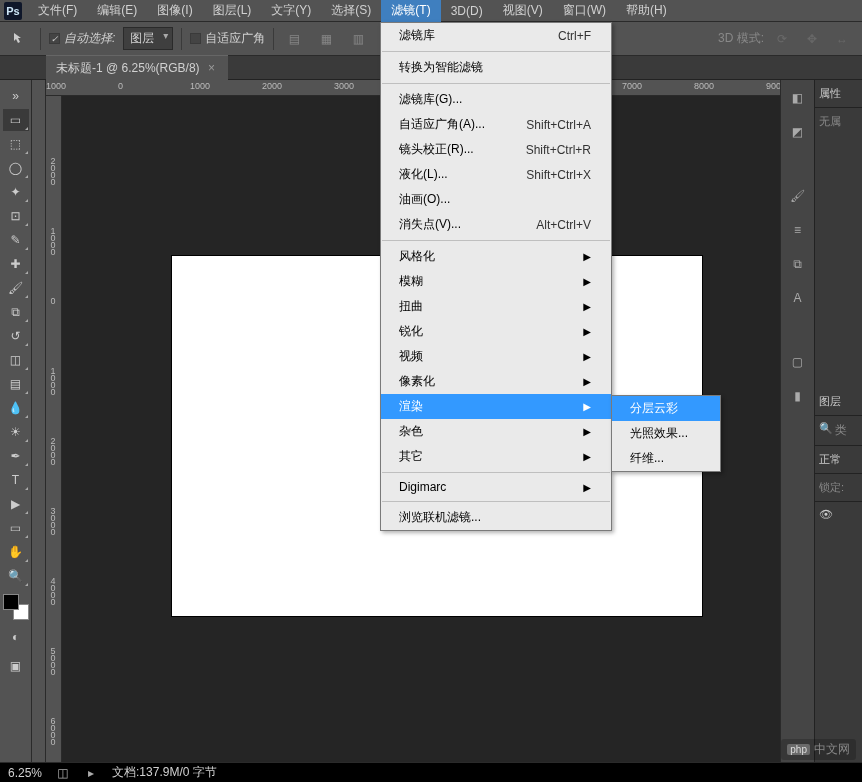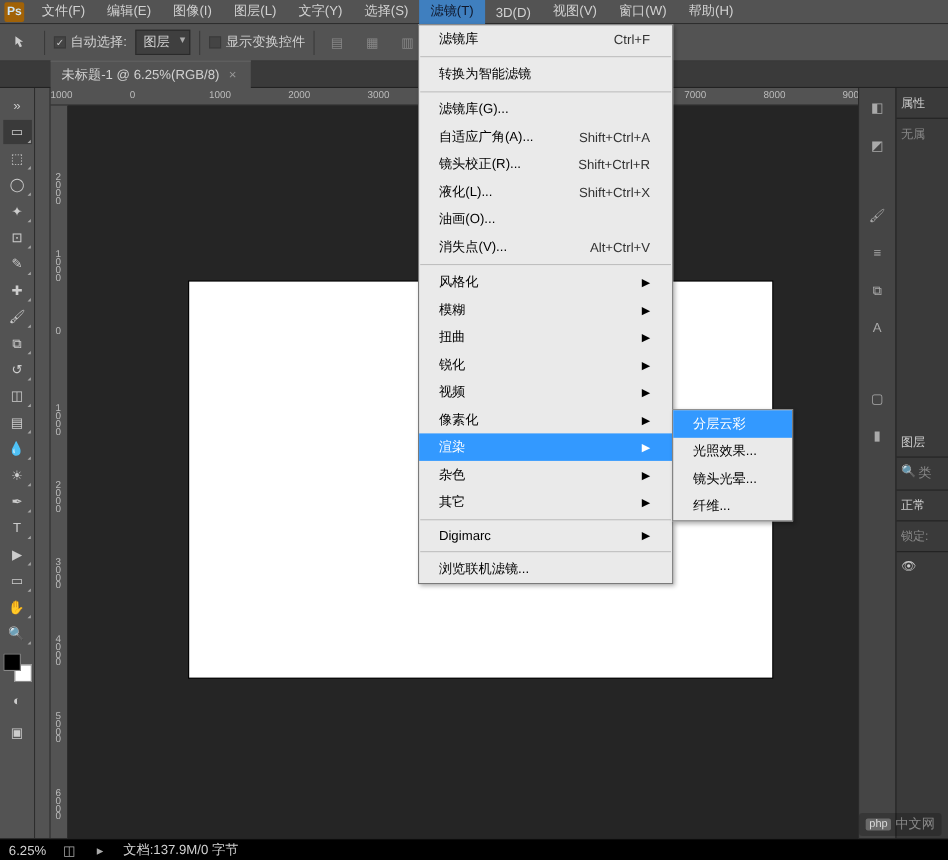--- a/index.html
+++ b/index.html
@@ -1,22 +1,22 @@
 <!DOCTYPE html>
 <html><head>
 <meta charset="utf-8">
 <style>
 * { margin: 0; padding: 0; box-sizing: border-box; font-family: "Microsoft YaHei", Tahoma, sans-serif; font-size: 12px; user-select: none; }
 html, body { width: 862px; height: 782px; overflow: hidden; background: #535353; color: #d1d1d1; }
 
 
 .menubar { height: 22px; background: #535353; display: flex; align-items: center; padding-left: 4px; border-bottom: 1px solid #2a2a2a; }
-.ps-logo { width: 18px; height: 18px; background: #a16207; color: #cde6f7; font-weight: bold; font-size: 11px; display: flex; align-items: center; justify-content: center; border-radius: 2px; margin-right: 6px; }
+.ps-logo { width: 18px; height: 18px; background: #0f172a; color: #cde6f7; font-weight: bold; font-size: 11px; display: flex; align-items: center; justify-content: center; border-radius: 2px; margin-right: 6px; }
 .menu-item { padding: 3px 10px; cursor: default; }
-.menu-item.active { background: #3f7fbf; color: #0f172a; }
+.menu-item.active { background: #3f7fbf; color: #ffffff; }
 
 
 .optionsbar { height: 34px; background: #535353; border-bottom: 1px solid #2a2a2a; display: flex; align-items: center; padding: 0 8px; gap: 8px; }
 .opt-icon { width: 24px; height: 24px; display: flex; align-items: center; justify-content: center; border: 1px solid transparent; }
 .opt-divider { width: 1px; height: 22px; background: #3a3a3a; }
 .checkbox { width: 11px; height: 11px; border: 1px solid #3a3a3a; background: #444; display: inline-flex; align-items: center; justify-content: center; margin-right: 4px; }
 .checkbox.checked::after { content: "✓"; font-size: 9px; color: #ccc; }
 .select-box { background: #3f3f3f; border: 1px solid #2a2a2a; padding: 2px 18px 2px 6px; position: relative; }
 .select-box::after { content: "▾"; position: absolute; right: 4px; top: 2px; font-size: 10px; color: #aaa; }
 .opt-right { margin-left: auto; display: flex; align-items: center; gap: 6px; color: #888; }
@@ -89,34 +89,40 @@
   <div class="menu-item">帮助(H)</div>
 </div>
 
 <div class="optionsbar">
   <div class="opt-icon">
     <svg width="16" height="16" viewBox="0 0 16 16">
         <path d="M2 2 L2 10 L4 8 L6 12 L8 11 L6 7 L9 7 Z" fill="#ccc"></path>
       </svg>
   </div>
   <div class="opt-divider"></div>
-  <label style="display:flex;align-items:center;">
+  <label style="display:flex;align-items:center;font-style:italic;">
     <span class="checkbox checked"></span>
     <span>自动选择:</span>
   </label>
   <div class="select-box">图层</div>
   <div class="opt-divider"></div>
   <label style="display:flex;align-items:center;">
     <span class="checkbox"></span>
-    <span>显示变换控件</span>
+    <span>自适应广角</span>
   </label>
   <div class="opt-divider"></div>
   <div class="opt-icon" style="opacity:.4">▤</div>
   <div class="opt-icon" style="opacity:.4">▦</div>
   <div class="opt-icon" style="opacity:.4">▥</div>
+  <div class="opt-right">
+    <span>3D 模式:</span>
+    <div class="opt-icon" style="opacity:.4">⟳</div>
+    <div class="opt-icon" style="opacity:.4">✥</div>
+    <div class="opt-icon" style="opacity:.4">↔</div>
+  </div>
 </div>
 
 <div class="tabbar">
   <div class="doc-tab">
     <span>未标题-1 @ 6.25%(RGB/8)</span>
     <span class="close-x">×</span>
   </div>
 </div>
 
 <div class="main">
@@ -348,29 +354,26 @@
     </div>
     <div class="dd-sep"></div>
     <div class="dd-item">
       <span>Digimarc</span>
       <span class="arrow">▶</span>
     </div>
     <div class="dd-sep"></div>
     <div class="dd-item">
       <span>浏览联机滤镜...</span>
     </div>
-    <div class="dropdown submenu" style="min-width: 110px; top: 349px;">
+    <div class="dropdown submenu" style="min-width: 110px; top: 372px;">
       <div class="dd-item highlighted">
         <span>分层云彩</span>
       </div>
       <div class="dd-item">
         <span>光照效果...</span>
-      </div>
-      <div class="dd-item">
-        <span>镜头光晕...</span>
       </div>
       <div class="dd-item">
         <span>纤维...</span>
       </div>
     </div>
   </div>
 
 <div class="watermark">
   <span class="wm-badge">php</span>
   <span>中文网</span>

